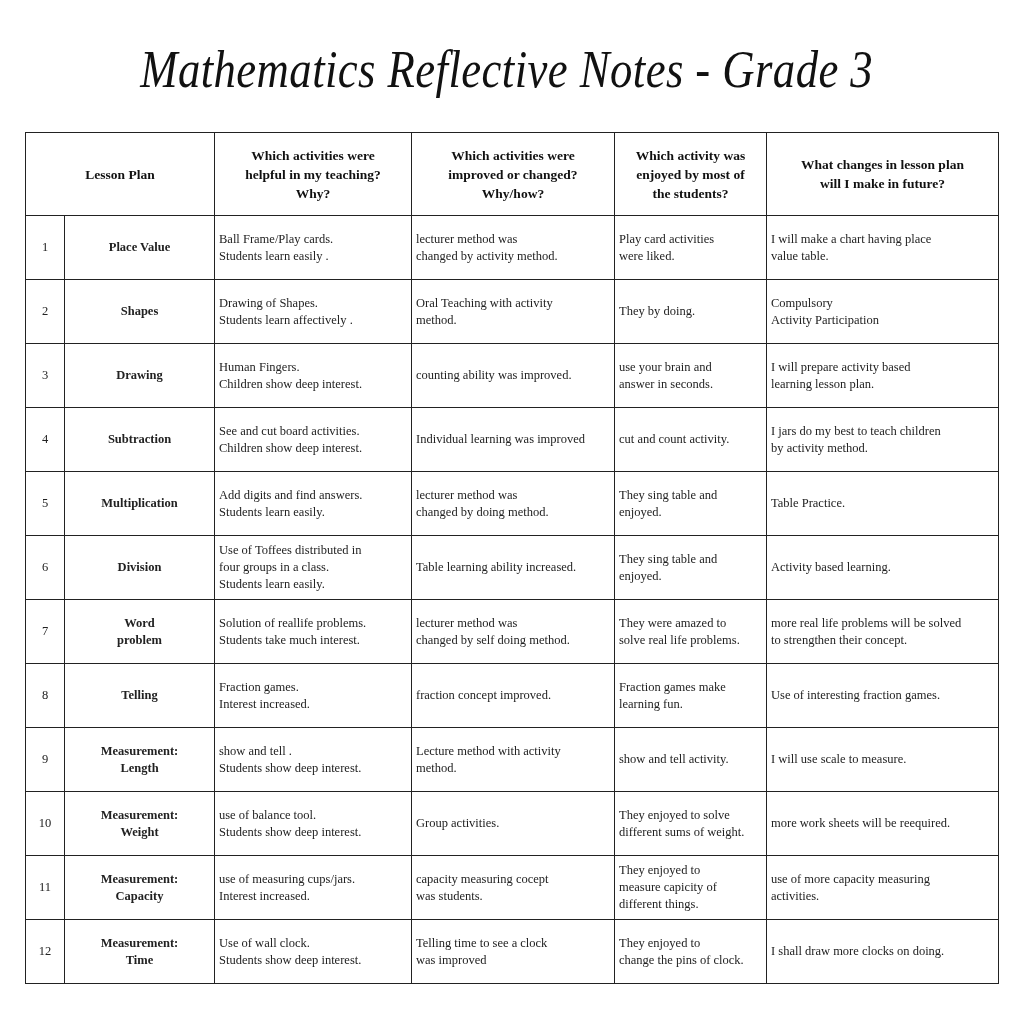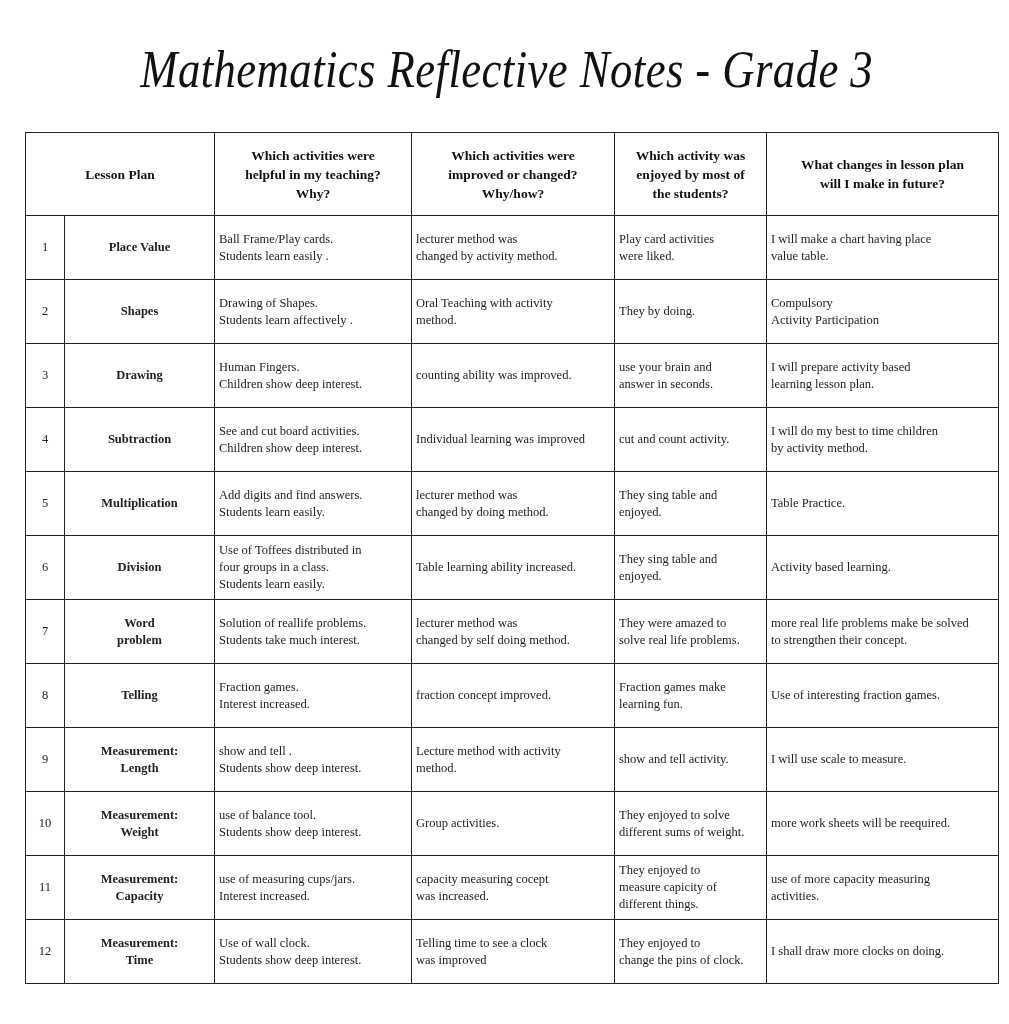--- a/index.html
+++ b/index.html
@@ -138,21 +138,21 @@
           <span class="cell-line">See and cut board activities.</span>
           <span class="cell-line">Children show deep interest.</span>
         </td>
         <td>
           <span class="cell-line">Individual learning was improved</span>
         </td>
         <td>
           <span class="cell-line">cut and count activity.</span>
         </td>
         <td>
-          <span class="cell-line">I will do my best to time children</span>
+          <span class="cell-line">I jars do my best to teach children</span>
           <span class="cell-line">by activity method.</span>
         </td>
       </tr>
       <tr class="row">
         <td class="num">5</td>
         <td class="topic">
           <span class="cell-line">Multiplication</span>
         </td>
         <td>
           <span class="cell-line">Add digits and find answers.</span>
@@ -203,21 +203,21 @@
         </td>
         <td>
           <span class="cell-line">lecturer method was</span>
           <span class="cell-line">changed by self doing method.</span>
         </td>
         <td>
           <span class="cell-line">They were amazed to</span>
           <span class="cell-line">solve real life problems.</span>
         </td>
         <td>
-          <span class="cell-line">more real life problems make be solved</span>
+          <span class="cell-line">more real life problems will be solved</span>
           <span class="cell-line">to strengthen their concept.</span>
         </td>
       </tr>
       <tr class="row">
         <td class="num">8</td>
         <td class="topic">
           <span class="cell-line">Telling</span>
         </td>
         <td>
           <span class="cell-line">Fraction games.</span>
@@ -281,21 +281,21 @@
         <td class="topic">
           <span class="cell-line">Measurement:</span>
           <span class="cell-line">Capacity</span>
         </td>
         <td>
           <span class="cell-line">use of measuring cups/jars.</span>
           <span class="cell-line">Interest increased.</span>
         </td>
         <td>
           <span class="cell-line">capacity measuring cocept</span>
-          <span class="cell-line">was increased.</span>
+          <span class="cell-line">was students.</span>
         </td>
         <td>
           <span class="cell-line">They enjoyed to</span>
           <span class="cell-line">measure capicity of</span>
           <span class="cell-line">different things.</span>
         </td>
         <td>
           <span class="cell-line">use of more capacity measuring</span>
           <span class="cell-line">activities.</span>
         </td>

